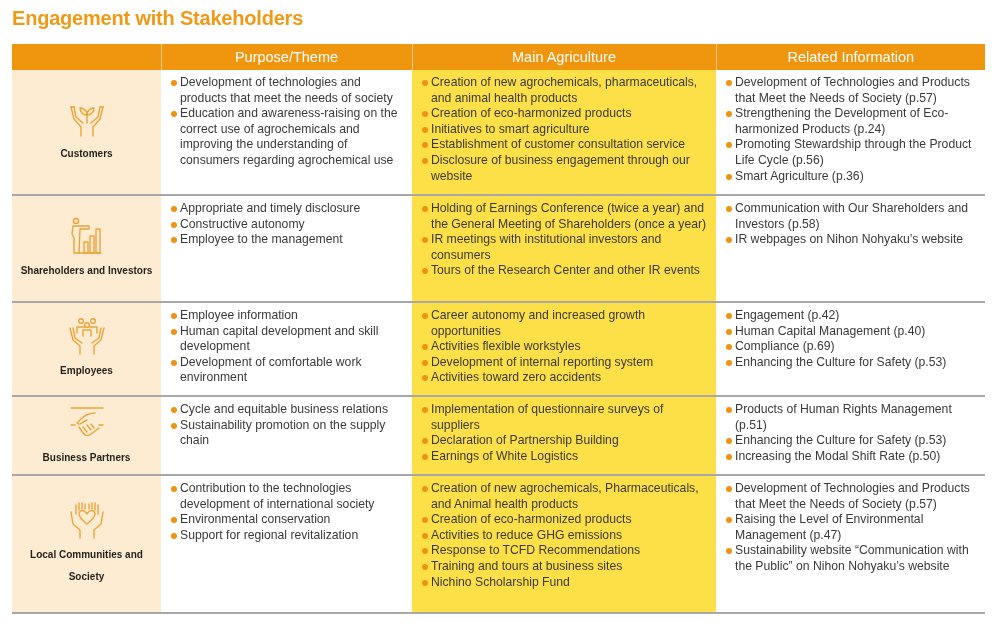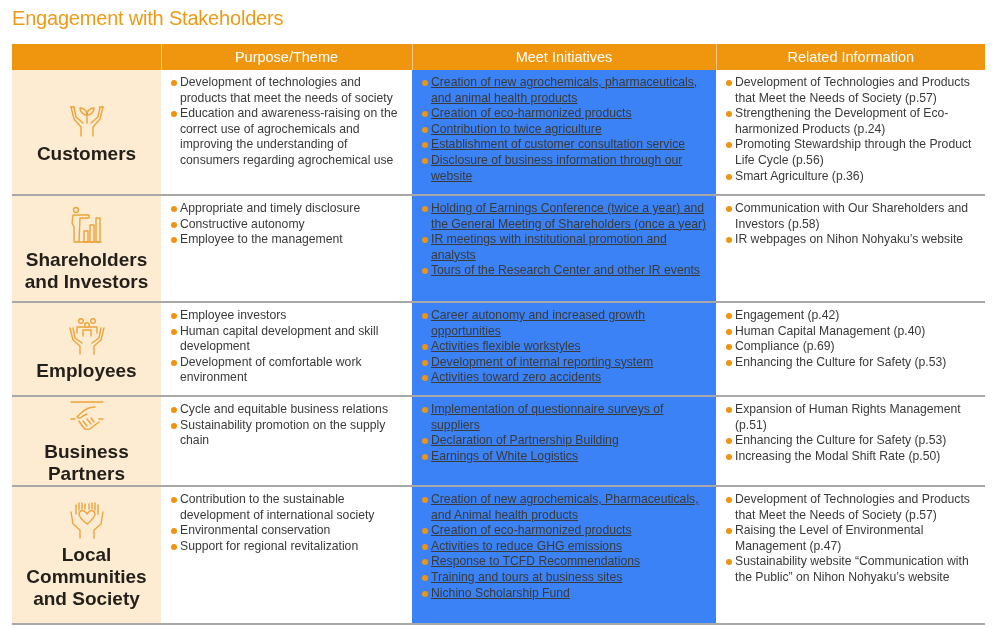--- a/index.html
+++ b/index.html
@@ -1,23 +1,23 @@
 <!DOCTYPE html>
 <html><head>
 <meta charset="utf-8">
 <style>
   html, body { margin:0; padding:0; background:#ffffff; }
   body { width:1000px; height:628px; overflow:hidden; font-family:"Liberation Sans", sans-serif; position:relative; }
-  .title { position:absolute; left:12px; top:7px; font-size:20px; font-weight:normal; color:#ee9a17; letter-spacing:-0.2px; }
+  .title { position:absolute; left:12px; top:7px; font-size:20px; font-weight:bold; color:#ee9a17; letter-spacing:-0.2px; }
   table.grid { position:absolute; left:12px; top:44px; width:973px; border-collapse:collapse; table-layout:fixed; }
   th { background:#f0960e; color:#fff; font-weight:normal; font-size:14.5px; height:26px; padding:0; text-align:center; border-left:1px solid #f7c985; }
   th:first-child { border-left:none; }
   td { vertical-align:top; padding:5px 6px 4px 10px; font-size:12.2px; line-height:15.6px; color:#3a3a3a; border-bottom:2px solid #a8a8a8; }
-  td.stake { background:#fdebd2; text-align:center; vertical-align:middle; padding:0 4px; font-weight:bold; font-size:19px; color:#231f1a; line-height:22px; }
-  td.init { background:#3b82f6;text-decoration:underline; }
+  td.stake { background:#fdebd2; text-align:center; vertical-align:middle; padding:0 4px; font-weight:bold; font-size:10px; color:#231f1a; line-height:22px; }
+  td.init { background:#fde047; }
   ul { list-style:none; margin:0; padding:0; }
   li { position:relative; padding-left:9px; }
   li::before { content:""; position:absolute; left:0; top:5px; width:6px; height:6px; border-radius:50%; background:#ee9412; }
   .icon { display:block; margin:0 auto 4px auto; width:44px; height:40px; }
   .icon svg { width:44px; height:40px; }
 </style>
 </head>
 <body>
 
 <div class="title">Engagement with Stakeholders</div>
@@ -26,21 +26,21 @@
   <colgroup>
     <col style="width:149px">
       <col style="width:251px">
       <col style="width:304px">
       <col style="width:269px">
   </colgroup>
   <thead>
     <tr>
       <th></th>
       <th>Purpose/Theme</th>
-      <th>Meet Initiatives</th>
+      <th>Main Agriculture</th>
       <th>Related Information</th>
     </tr>
   </thead>
   <tbody>
 
     <tr style="height:125px">
       <td class="stake">
         <span class="icon">
           <svg viewBox="0 0 44 40" fill="none" stroke="#eba43a" stroke-width="1.4" stroke-linecap="round" stroke-linejoin="round">
             <path d="M22 24 V12"></path>
@@ -59,23 +59,23 @@
       <td>
           <ul>
         <li>Development of technologies and products that meet the needs of society</li>
         <li>Education and awareness-raising on the correct use of agrochemicals and improving the understanding of consumers regarding agrochemical use</li>
       </ul>
         </td>
       <td class="init">
           <ul>
         <li>Creation of new agrochemicals, pharmaceuticals, and animal health products</li>
         <li>Creation of eco-harmonized products</li>
-        <li>Contribution to twice agriculture</li>
+        <li>Initiatives to smart agriculture</li>
         <li>Establishment of customer consultation service</li>
-        <li>Disclosure of business information through our website</li>
+        <li>Disclosure of business engagement through our website</li>
       </ul>
         </td>
       <td>
           <ul>
         <li>Development of Technologies and Products that Meet the Needs of Society (p.57)</li>
         <li>Strengthening the Development of Eco-harmonized Products (p.24)</li>
         <li>Promoting Stewardship through the Product Life Cycle (p.56)</li>
         <li>Smart Agriculture (p.36)</li>
       </ul>
         </td>
@@ -98,21 +98,21 @@
       <td>
           <ul>
         <li>Appropriate and timely disclosure</li>
         <li>Constructive autonomy</li>
         <li>Employee to the management</li>
       </ul>
         </td>
       <td class="init">
           <ul>
         <li>Holding of Earnings Conference (twice a year) and the General Meeting of Shareholders (once a year)</li>
-        <li>IR meetings with institutional promotion and analysts</li>
+        <li>IR meetings with institutional investors and consumers</li>
         <li>Tours of the Research Center and other IR events</li>
       </ul>
         </td>
       <td>
           <ul>
         <li>Communication with Our Shareholders and Investors (p.58)</li>
         <li>IR webpages on Nihon Nohyaku’s website</li>
       </ul>
         </td>
     </tr>
@@ -130,21 +130,21 @@
             <path d="M5 12 L8 24 L15 30 V38"></path>
               <path d="M8 12 L10 22 L17 27"></path>
               <path d="M39 12 L36 24 L29 30 V38"></path>
               <path d="M36 12 L34 22 L27 27"></path>
           </svg>
         </span>
         <span>Employees</span>
       </td>
       <td>
           <ul>
-        <li>Employee investors</li>
+        <li>Employee information</li>
         <li>Human capital development and skill development</li>
         <li>Development of comfortable work environment</li>
       </ul>
         </td>
       <td class="init">
           <ul>
         <li>Career autonomy and increased growth opportunities</li>
         <li>Activities flexible workstyles</li>
         <li>Development of internal reporting system</li>
         <li>Activities toward zero accidents</li>
@@ -184,21 +184,21 @@
         </td>
       <td class="init">
           <ul>
         <li>Implementation of questionnaire surveys of suppliers</li>
         <li>Declaration of Partnership Building</li>
         <li>Earnings of White Logistics</li>
       </ul>
         </td>
       <td>
           <ul>
-        <li>Expansion of Human Rights Management (p.51)</li>
+        <li>Products of Human Rights Management (p.51)</li>
         <li>Enhancing the Culture for Safety (p.53)</li>
         <li>Increasing the Modal Shift Rate (p.50)</li>
       </ul>
         </td>
     </tr>
 
     <tr style="height:138px">
       <td class="stake">
         <span class="icon">
           <svg viewBox="0 0 44 40" fill="none" stroke="#eba43a" stroke-width="1.4" stroke-linecap="round" stroke-linejoin="round">
@@ -206,21 +206,21 @@
             <path d="M11 14 V5 M14 10 V3 M17 9 V3 M20 9 V4"></path>
             <path d="M33 14 V5 M30 10 V3 M27 9 V3 M24 9 V4"></path>
             <path d="M6 12 L8 24 L15 30 V38"></path>
               <path d="M38 12 L36 24 L29 30 V38"></path>
           </svg>
         </span>
         <span>Local Communities and Society</span>
       </td>
       <td>
           <ul>
-        <li>Contribution to the sustainable development of international society</li>
+        <li>Contribution to the technologies development of international society</li>
         <li>Environmental conservation</li>
         <li>Support for regional revitalization</li>
       </ul>
         </td>
       <td class="init">
           <ul>
         <li>Creation of new agrochemicals, Pharmaceuticals, and Animal health products</li>
         <li>Creation of eco-harmonized products</li>
         <li>Activities to reduce GHG emissions</li>
         <li>Response to TCFD Recommendations</li>

